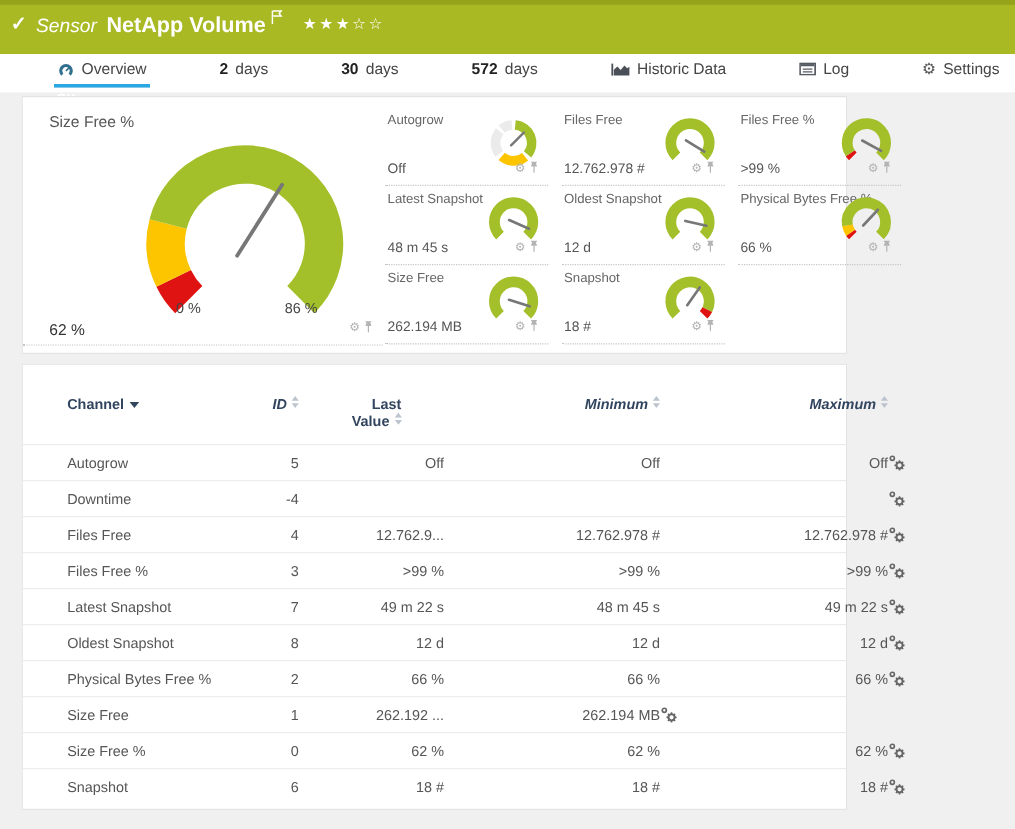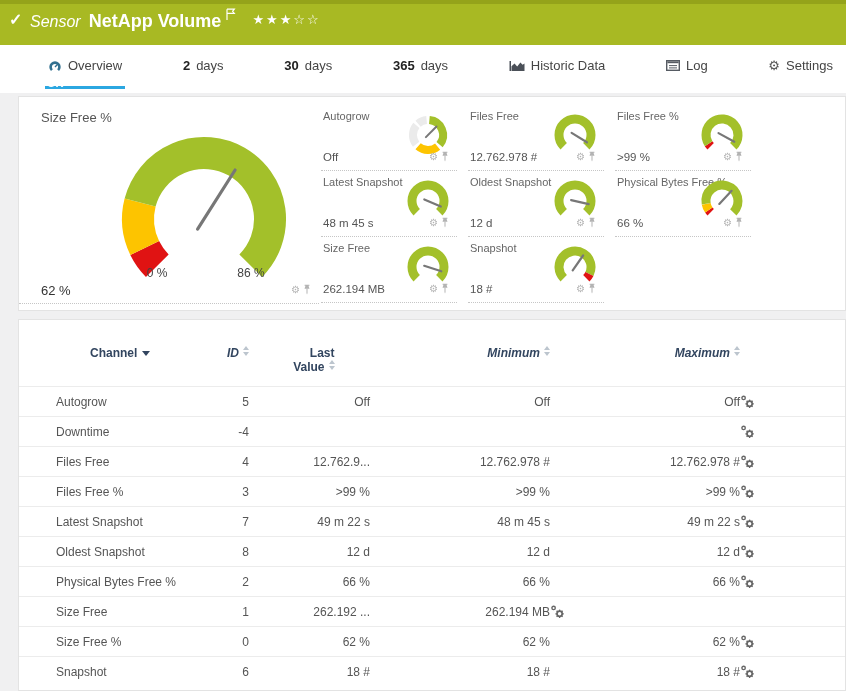--- a/index.html
+++ b/index.html
@@ -13,29 +13,29 @@
   
   .header { position:relative; height:45px; background:#a8b923; border-top:4px solid #94a31a; color:#fff; }
   .hdr-check { position:absolute; left:9px; top:6px; font-size:16px; font-weight:bold; }
   .hdr-line { position:absolute; left:30px; top:4px; white-space:nowrap; }
   .hdr-kind { font-style:italic; font-size:16px; }
   .hdr-title { font-weight:bold; font-size:18px; margin-left:8px; }
   .hdr-flag { display:inline-block; margin-left:4px; vertical-align:6px; }
   .hdr-stars { display:inline-block; margin-left:16px; font-size:13px; letter-spacing:2px; vertical-align:3px; cursor:pointer; }
   .hdr-status { position:absolute; left:47px; top:26px; font-size:11px; font-weight:bold;margin-top:47px; }
   
-  .tabbar { height:48px; background:#fff; display:flex; justify-content:space-between; align-items:stretch; padding:0 10px 0 45px; }
+  .tabbar { height:32px; background:#fff; display:flex; justify-content:space-between; align-items:stretch; padding:0 10px 0 45px; }
   .tab { display:flex; align-items:center; gap:6px; font-size:13px; color:#454545; cursor:pointer; border-bottom:3px solid transparent; margin-bottom:4px; padding:0 3px; white-space:nowrap; }
   .tab.active { border-bottom-color:#2ba7e1; }
   .tab b { font-weight:bold; color:#222; }
   .tab .ticon { display:inline-flex; align-items:center; }
   .tab .gearchar { font-size:13px; color:#555; }
   
   .content { padding:3px 0 0 18px; }
-  .panel { background:#fff; border:1px solid #e3e3e3; width:828px; }
+  .panel { background:#fff; border:1px solid #e3e3e3; width:688px; }
   .panel-gauges { height:215px; position:relative; margin-bottom:8px; }
   
   .main-tile { position:absolute; left:0; top:8px; width:300px; height:199px; border-bottom:1px dotted #c6c6c6; }
   .main-label { position:absolute; left:22px; top:5px; font-size:13px; color:#555; }
   .main-gauge-holder { position:absolute; left:70px; top:20px; }
   .axis-min { position:absolute; left:114px; top:161px; width:48px; text-align:center; font-size:12px; color:#444; }
   .axis-max { position:absolute; left:208px; top:161px; width:48px; text-align:center; font-size:12px; color:#444; }
   .main-value { position:absolute; left:22px; bottom:5px; font-size:13px; color:#333; }
   .tile-icons { position:absolute; right:8px; bottom:4px; color:#b3b3b3; display:flex; align-items:center; gap:3px; cursor:pointer; }
   .tile-icons .gearchar { font-size:10px; line-height:10px; }
@@ -43,21 +43,21 @@
   .tiles-grid { position:absolute; left:302px; top:8px; display:grid; grid-template-columns:repeat(3,136px); grid-auto-rows:66px; column-gap:11px; }
   .tile { position:relative; border-bottom:1px dotted #c6c6c6; }
   .tile-label { position:absolute; left:2px; top:5px; font-size:11px; color:#666; white-space:nowrap; }
   .tile-value { position:absolute; left:2px; bottom:7px; font-size:11.5px; color:#555; }
   .tile svg.gauge { position:absolute; right:2px; top:6px; }
   
   .panel-table { min-height:372px; padding-top:18px; }
   .t-grid { display:grid; grid-template-columns:158px 35px 121px 180px 190px 1fr; padding-left:37px; align-items:center; }
   .t-header { align-items:start; color:#32455f; font-size:12px; font-weight:bold; padding-top:8px; padding-bottom:12px; line-height:14px; }
   .t-header .hc { cursor:pointer; }
-  .h-channel { text-align:left;margin-left:34px; }
+  .h-channel { text-align:left; }
   .h-id, .h-min, .h-max { text-align:right;font-style:italic; }
   .h-last { text-align:center; }
   .h-last .wrapbox { display:inline-block; width:50px; text-align:right; }
   .t-row { height:30px; border-top:1px solid #ececec; font-size:12px; color:#555; }
   .c-channel { text-align:left; }
   .c-id, .c-last, .c-min, .c-max { text-align:right; }
   .c-edit { text-align:center; color:#666; cursor:pointer; }
   
   .sort { display:inline-block; vertical-align:1px; margin-left:4px; }
   .sort i { display:block; width:0; height:0; border-left:3.5px solid transparent; border-right:3.5px solid transparent; }
@@ -93,21 +93,21 @@
     </div>
     <div class="tab">
       <b>2</b>
       <span>days</span>
     </div>
     <div class="tab">
       <b>30</b>
       <span>days</span>
     </div>
     <div class="tab">
-      <b>365</b>
+      <b>572</b>
       <span>days</span>
     </div>
     <div class="tab">
       <span class="ticon">
         <svg width="16" height="12" viewBox="0 0 16 12">
           <rect x="0.5" y="1" width="1.5" height="10" fill="#4b5058"></rect>
           <path d="M2.5 11 V6.2 L5.5 3.4 L8.2 6.4 L11.4 2.6 L13.6 4.8 L15.5 3.6 V11 z" fill="#4b5058"></path>
         </svg>
       </span>
       <span>Historic Data</span>

